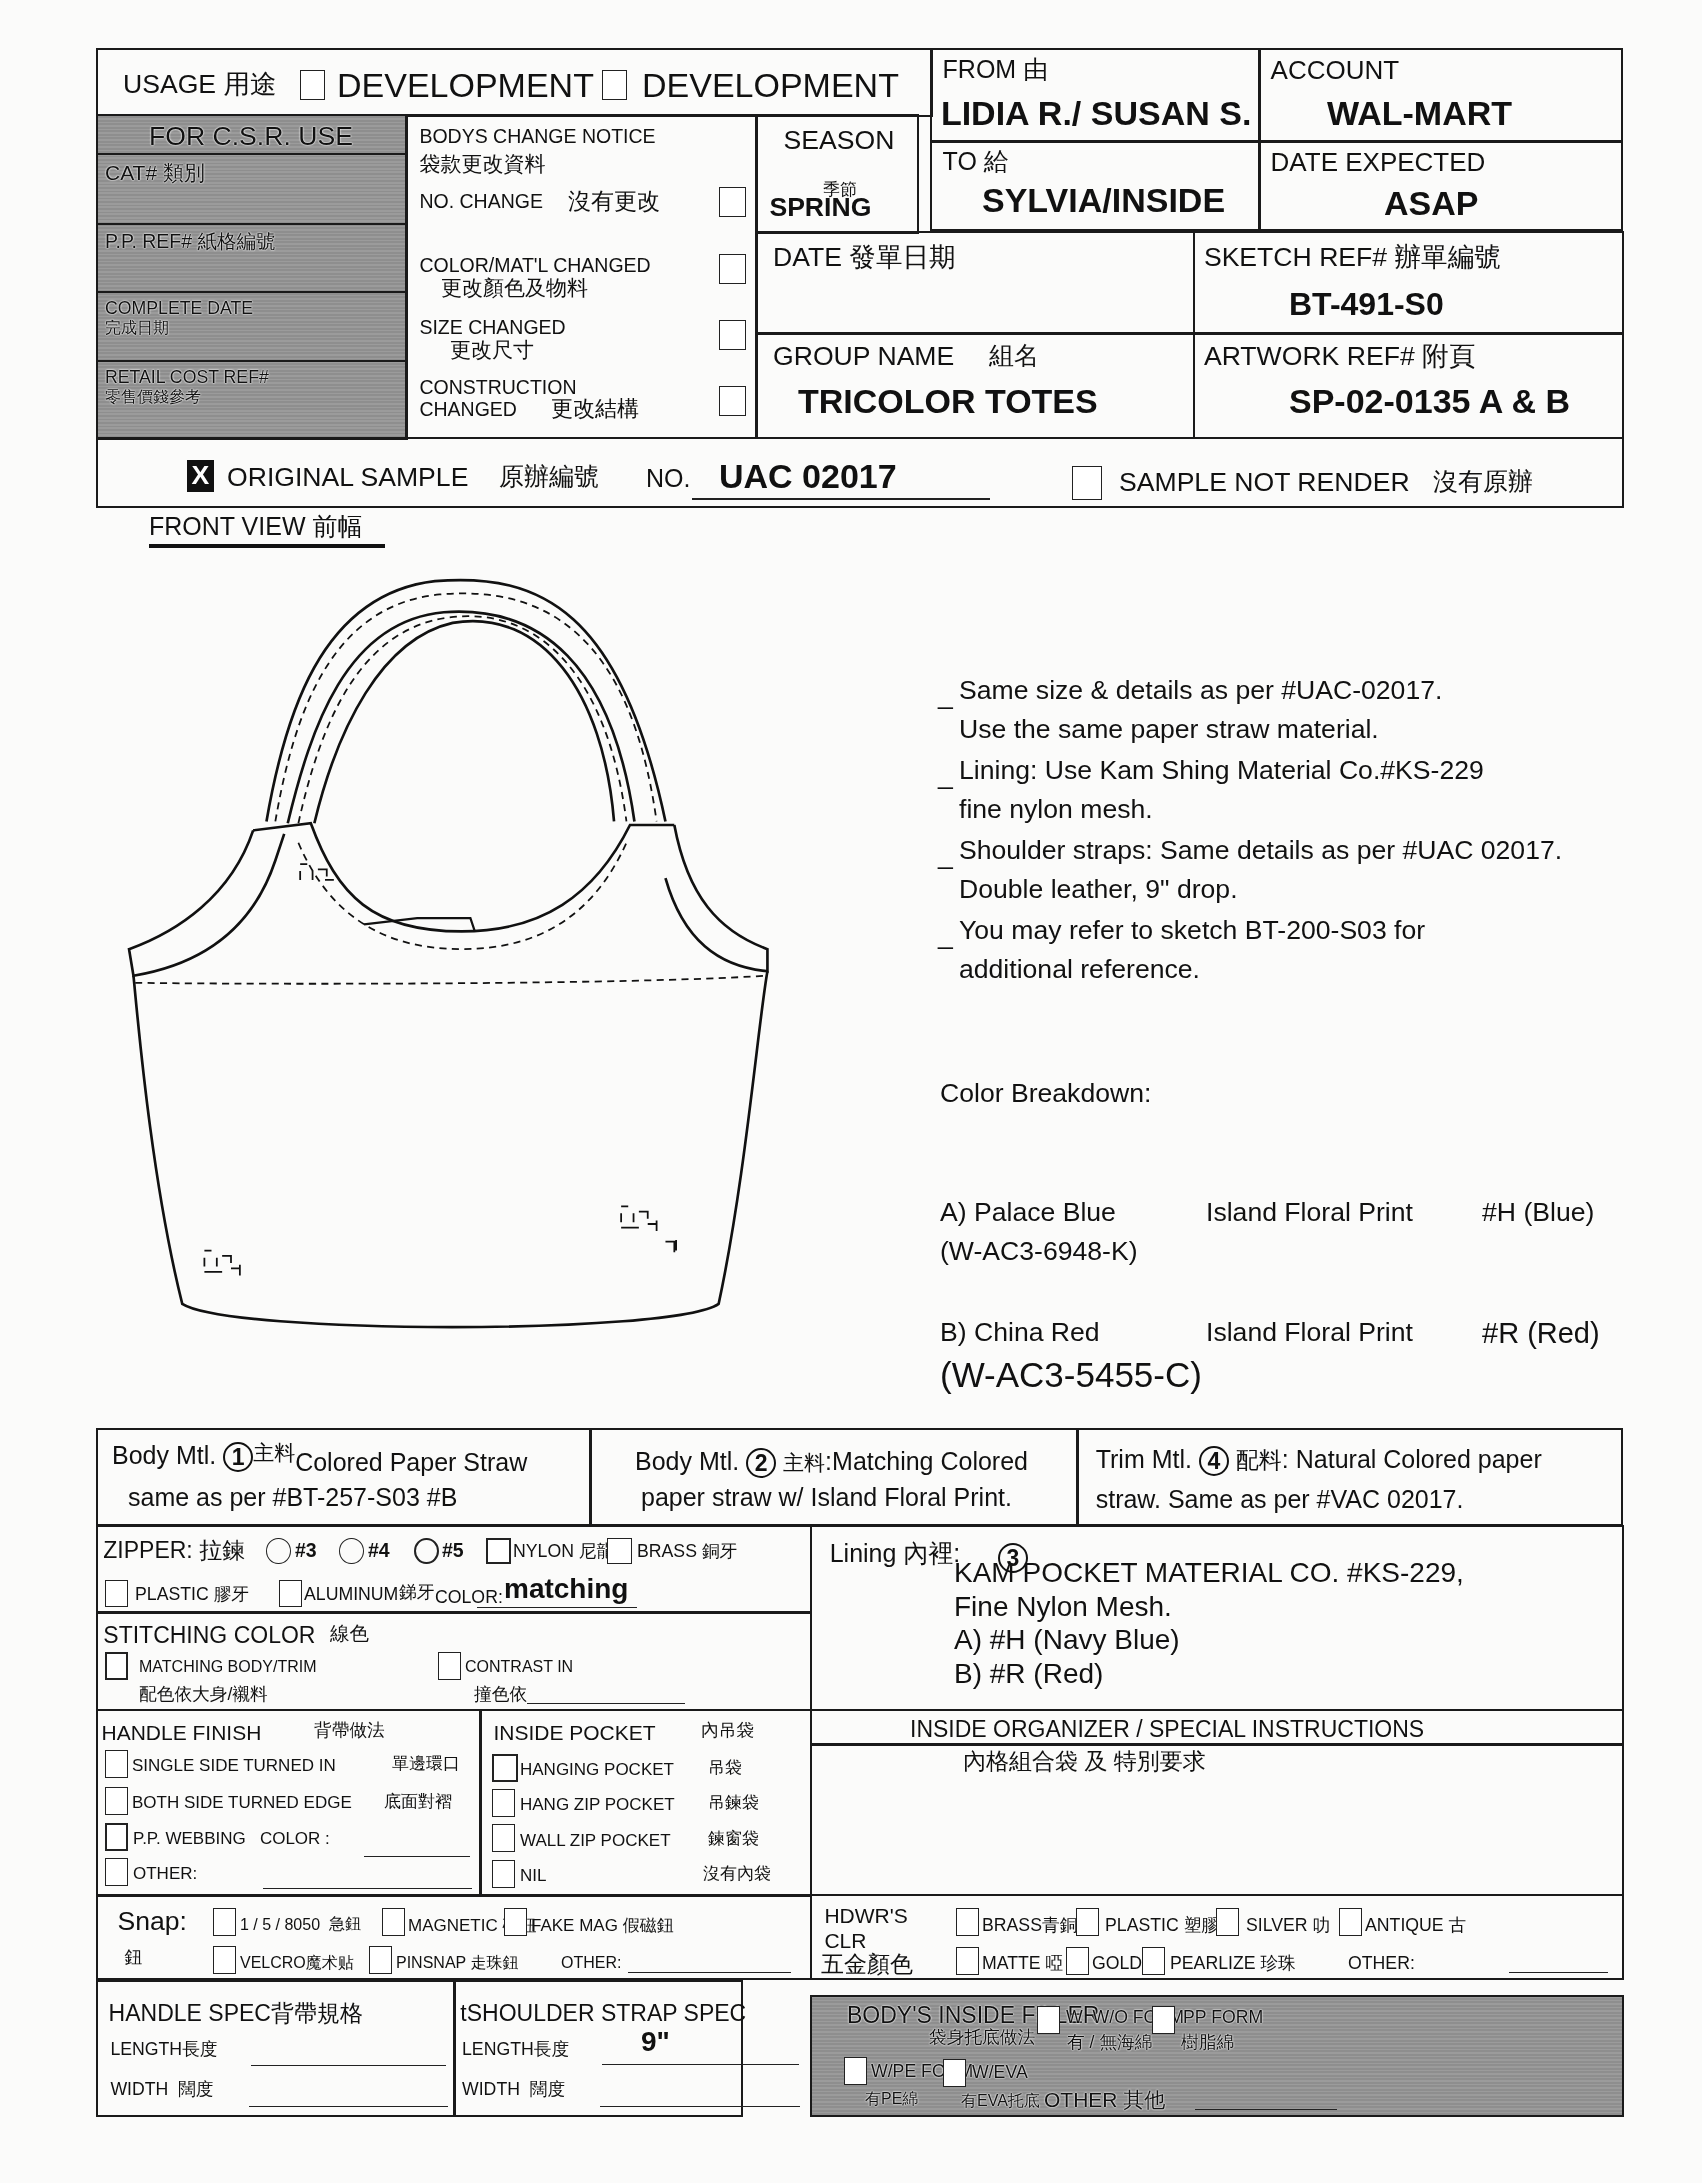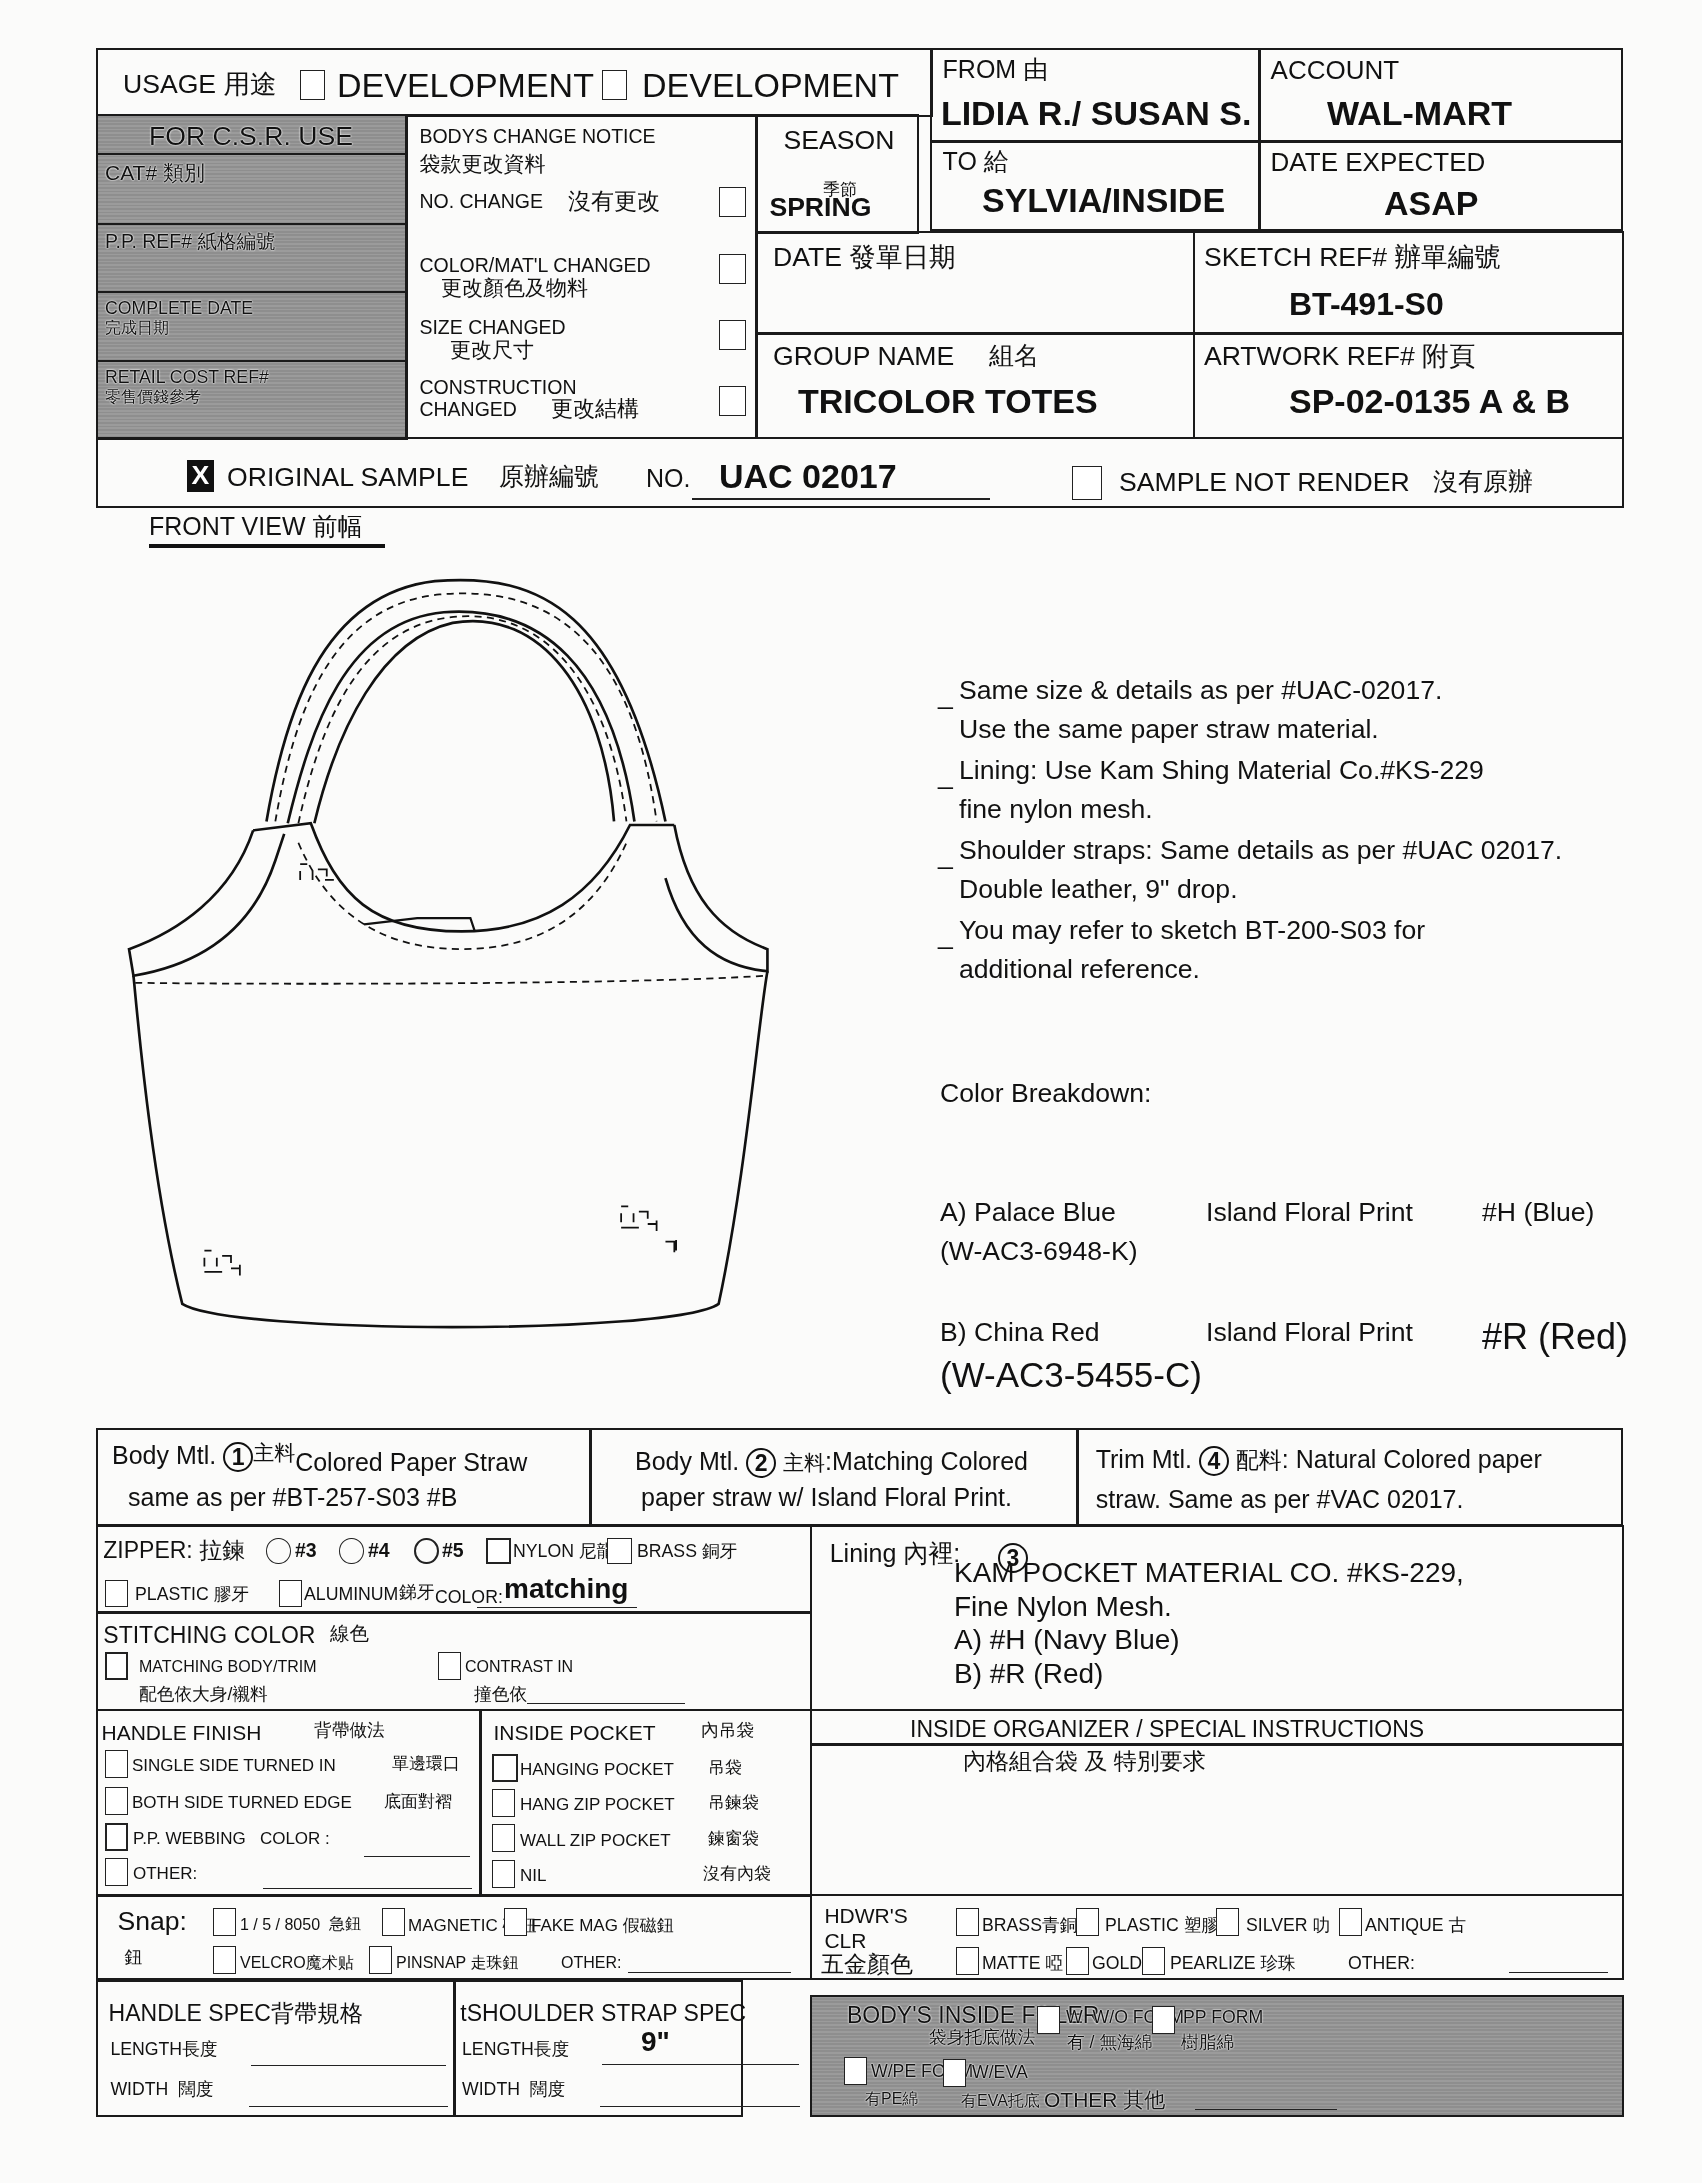--- a/index.html
+++ b/index.html
@@ -174,21 +174,21 @@
 <div>
   <span class="t" style="left:940px;top:1199px;font-size:26.6px;">A) Palace Blue</span>
   <span class="t" style="left:940px;top:1238px;font-size:26.6px;">(W-AC3-6948-K)</span>
   <span class="t" style="left:1206px;top:1199px;font-size:26.6px;">Island Floral Print</span>
   <span class="t" style="left:1482px;top:1199px;font-size:26.6px;">#H (Blue)</span>
 </div>
 <div>
   <span class="t" style="left:940px;top:1319px;font-size:26.6px;">B) China Red</span>
   <span class="t" style="left:940px;top:1357px;font-size:35px;">(W-AC3-5455-C)</span>
   <span class="t" style="left:1206px;top:1319px;font-size:26.6px;">Island Floral Print</span>
-  <span class="t" style="left:1482px;top:1319px;font-size:36px;">#R (Red)</span>
+  <span class="t" style="left:1482px;top:1319px;font-size:29px;">#R (Red)</span>
 </div>
 
 <div class="box" style="left:96px;top:1428px;width:496px;height:98px;">
   <span class="t" style="left:14px;top:12.4px;font-size:25px;"><span>Body Mtl.</span> <span class="num">1</span><span style="font-size:21px;vertical-align:top;">主料</span><span style="font-size:25px;vertical-align:-7px;">Colored Paper Straw</span></span>
   <span class="t" style="left:30px;top:55px;font-size:25px;">same as per #BT-257-S03 #B</span>
 </div>
 <div class="box" style="left:589px;top:1428px;width:490px;height:98px;">
   <span class="t" style="left:44px;top:17.7px;font-size:25px;"><span>Body Mtl.</span> <span class="num">2</span> <span style="font-size:21px;">主料</span><span>:Matching Colored</span></span>
   <span class="t" style="left:50px;top:55px;font-size:25px;">paper straw w/ Island Floral Print.</span>
 </div>

